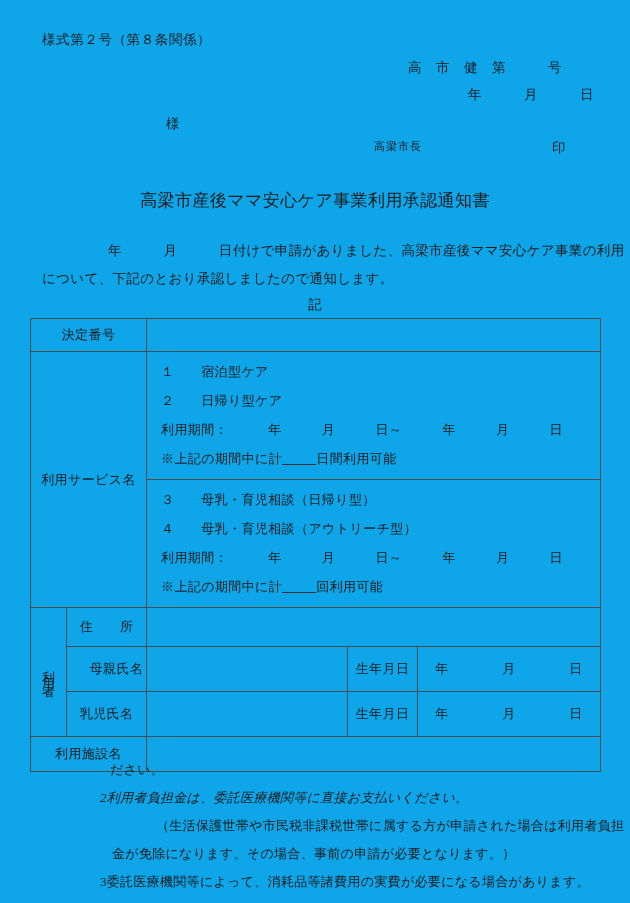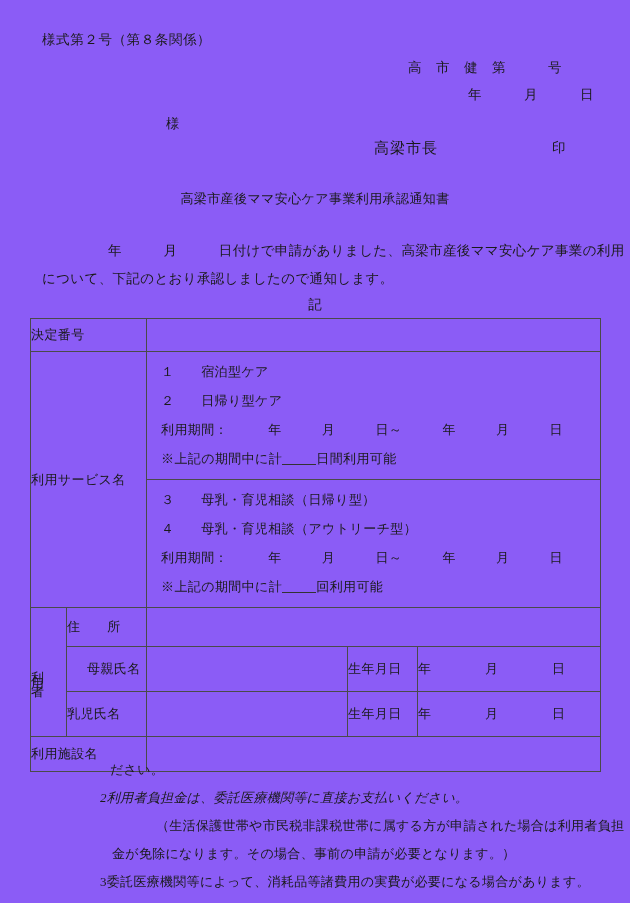--- a/index.html
+++ b/index.html
@@ -9,36 +9,36 @@
     background: #ffffff;
   }
   body {
     font-family: "Liberation Serif", "DejaVu Serif", serif;
     color: #1a1a1a;
   }
   #page {
     position: relative;
     width: 630px;
     height: 903px;
-    background: #8b5cf6;
+    background: #0ea5e9;
     overflow: hidden;
   }
 
   .txt { position: absolute; white-space: pre; line-height: 1; }
 
   
   .form-no      { left: 42px;  top: 33px;  font-size: 13.5px; letter-spacing: .6px; }
   .doc-no       { left: 408px; top: 61px;  font-size: 13.5px; letter-spacing: .5px; }
   .doc-date     { left: 468px; top: 88px;  font-size: 13.5px; letter-spacing: .5px; }
   .addressee    { left: 166px; top: 117px; font-size: 13.5px; }
-  .issuer       { left: 374px; top: 141px; font-size: 15px; letter-spacing: 1px; }
+  .issuer       { left: 374px; top: 141px; font-size: 11px; letter-spacing: 1px; }
   .issuer-seal  { left: 552px; top: 141px; font-size: 13.5px; }
 
   .doc-title    { left: 0; top: 192px; width: 630px; text-align: center;
-                  font-size: 13px; letter-spacing: .4px; white-space: pre; }
+                  font-size: 17px; letter-spacing: .4px; white-space: pre; }
 
   
   .body-l1      { left: 108px; top: 244px; font-size: 13.5px; letter-spacing: .35px; }
   .body-l2      { left: 42px;  top: 272px; font-size: 13.5px; letter-spacing: .35px; }
   .ki           { left: 0; top: 298px; width: 630px; text-align: center; font-size: 13.5px; }
 
   
   #form-table {
     position: absolute;
     left: 30px;
@@ -48,21 +48,21 @@
     table-layout: fixed;
     font-size: 13px;
   }
   #form-table td {
     border: 1px solid #4a4a4a;
     padding: 0;
     vertical-align: middle;
     font-size: 13px;
     letter-spacing: .4px;
   }
-  .lbl-center   { }
+  .lbl-center   { text-align: center; }
   .cell-pad     { padding: 0 10px; }
 
   .svc-list { padding: 5px 0 6px 14px; }
   .svc-line { line-height: 29px; white-space: pre; font-size: 13px; letter-spacing: .4px; }
   .svc-sep  { border-top: 1px solid #4a4a4a; }
   .ul-blank { display: inline-block; width: 34px; border-bottom: 1px solid #333;
               vertical-align: -2px; }
 
   .v-label  { writing-mode: vertical-rl; text-orientation: upright;
               letter-spacing: 7px; line-height: 1; font-size: 13px;

